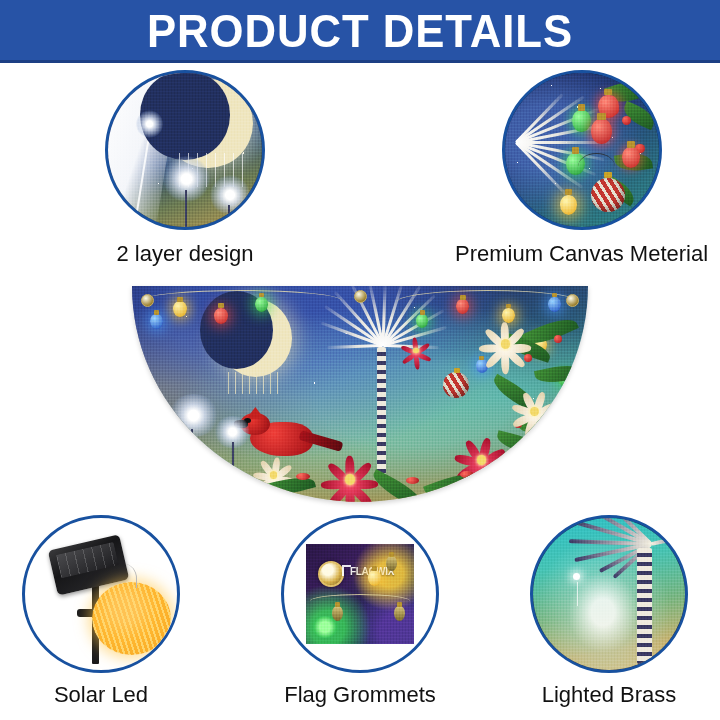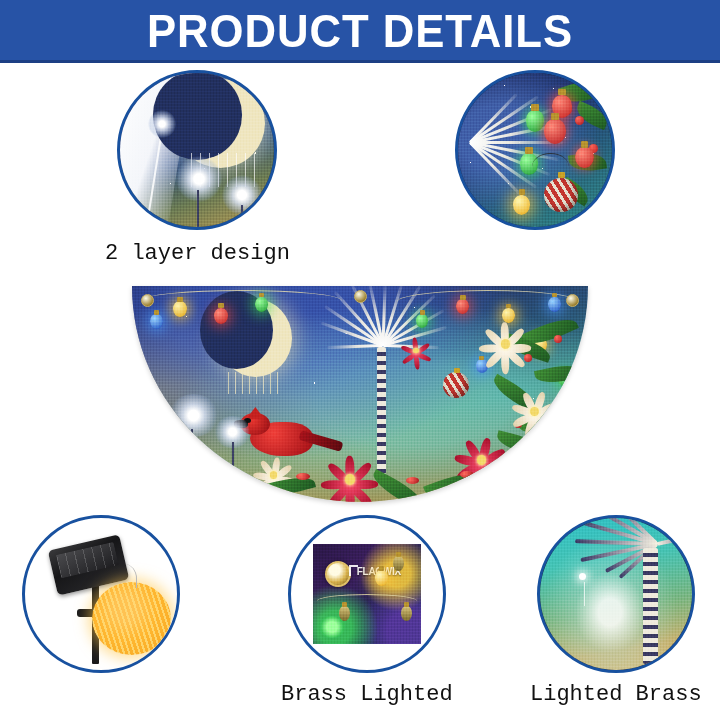--- a/index.html
+++ b/index.html
@@ -40,21 +40,20 @@
     overflow:hidden;
     position:relative;
     background:#0b1530;
   }
   .caption {
     color:#111111;
     font-size:21px;
     white-space:nowrap;
     line-height:1.1;
     text-align:center;
-    font-family:Liberation Mono, monospace;
   }
 
   
   #feat-layer   { left:105px; top:70px; }
   #feat-layer .circle { width:160px; height:160px; }
   #feat-layer .caption { margin-top:12px; font-size:22px; }
 
   #feat-canvas  { left:455px; top:70px; }
   #feat-canvas .circle { width:160px; height:160px; }
   #feat-canvas .caption { margin-top:12px; font-size:22px; }
@@ -339,20 +338,21 @@
     <div class="bulb" style="right:30%;top:30%;width:14%;height:16%;background:radial-gradient(circle at 34% 30%,#ff8a7a,#b5181d);box-shadow:0 0 10px 3px rgba(240,70,60,.55);"></div>
     <div class="bulb" style="right:48%;top:52%;width:12%;height:14%;background:radial-gradient(circle at 34% 30%,#9bff9e,#16952c);box-shadow:0 0 11px 3px rgba(60,220,90,.6);"></div>
     <div class="bulb" style="right:12%;top:48%;width:12%;height:14%;background:radial-gradient(circle at 34% 30%,#ff8a7a,#bf1f1c);box-shadow:0 0 9px 3px rgba(240,70,60,.5);"></div>
     <div class="bulb" style="left:36%;bottom:8%;width:11%;height:13%;background:radial-gradient(circle at 34% 30%,#fff6b0,#e8a710);box-shadow:0 0 14px 5px rgba(255,200,60,.6);"></div>
 
     <div class="ornament" style="right:22%;bottom:10%;width:22%;height:22%;"></div>
     <div class="wire" style="right:28%;bottom:30%;width:24%;height:18%;border-top-color:rgba(40,40,40,.8);"></div>
 
     <div class="art canvas-weave"></div>
   </div>
+  <div class="caption">Premium Canvas Meterial</div>
 </div>
 
 <div id="flag-main">
   <div class="flag-sky"></div>
   <div class="art stars"></div>
 
   <div class="moon" style="left:19%;top:6%;width:16%;height:36%;border-radius:50%;"></div>
   <div style="position:absolute;left:21%;top:40%;width:12%;height:10%;background:repeating-linear-gradient(90deg, rgba(235,228,190,.75) 0 1px, transparent 1px 7px);"></div>
 
   <div style="position:absolute;left:40%;top:6%;width:30%;height:86%;">
@@ -507,39 +507,40 @@
 <div class="feature" id="feat-solar">
   <div class="circle">
     <div class="solar-stake" style="left:44%;top:42%;width:7px;height:54%;"></div>
     <div style="position:absolute;left:34%;top:60%;width:26%;height:5%;background:#1a1a1c;border-radius:3px;"></div>
     <div class="solar-panel" style="left:18%;top:16%;width:48%;height:30%;">
       <div class="solar-cells"></div>
     </div>
     <div class="led-coil" style="left:44%;top:42%;width:52%;height:48%;"></div>
     <div style="position:absolute;left:60%;top:30%;width:14%;height:16%;border-right:1.5px solid #b8b8b8;border-radius:0 60% 0 0;"></div>
   </div>
+  <div class="caption">Solar Led</div>
 </div>
 
 <div class="feature" id="feat-grommet">
   <div class="circle">
     <div class="grommet-crop">
       <div class="big-grommet"></div>
       <div class="wm-mark"></div>
       <div class="wm-logo">FLAGWIX</div>
 
       <div class="wire" style="left:4px;top:50px;width:100px;height:14px;"></div>
       <div class="bulb" style="left:62px;top:26px;width:13px;height:16px;background:radial-gradient(circle at 34% 30%,#fff6b8,#e9a80f);box-shadow:0 0 14px 5px rgba(255,200,60,.7);"></div>
       <div class="bulb" style="left:80px;top:12px;width:11px;height:15px;background:linear-gradient(180deg,#d8c47a,#7a6a2d);"></div>
       <div class="bulb" style="left:26px;top:62px;width:11px;height:15px;background:linear-gradient(180deg,#d8c47a,#7a6a2d);"></div>
       <div class="bulb" style="left:88px;top:62px;width:11px;height:15px;background:linear-gradient(180deg,#d8c47a,#7a6a2d);"></div>
       <div style="position:absolute;left:6px;bottom:6px;width:26px;height:22px;border-radius:50%;background:radial-gradient(circle,#9dff9c 0 32%,rgba(60,220,90,.35) 64%,transparent 80%);"></div>
       <div class="art canvas-weave"></div>
     </div>
   </div>
-  <div class="caption">Brass Lighted</div>
+  <div class="caption">Flag Grommets</div>
 </div>
 
 <div class="feature" id="feat-lighted">
   <div class="circle">
     <div class="lit-bg"></div>
 
     <div style="position:absolute;right:22%;top:16%;width:1px;height:1px;">
       <div class="frond" style="width:78px;transform:rotate(168deg);background:linear-gradient(90deg,#f5f1e2,#3b3a66);height:4px;"></div>
       <div class="frond" style="width:82px;transform:rotate(182deg);background:linear-gradient(90deg,#f5f1e2,#3b3a66);height:4px;"></div>
       <div class="frond" style="width:80px;transform:rotate(196deg);background:linear-gradient(90deg,#f5f1e2,#3b3a66);height:4px;"></div>

